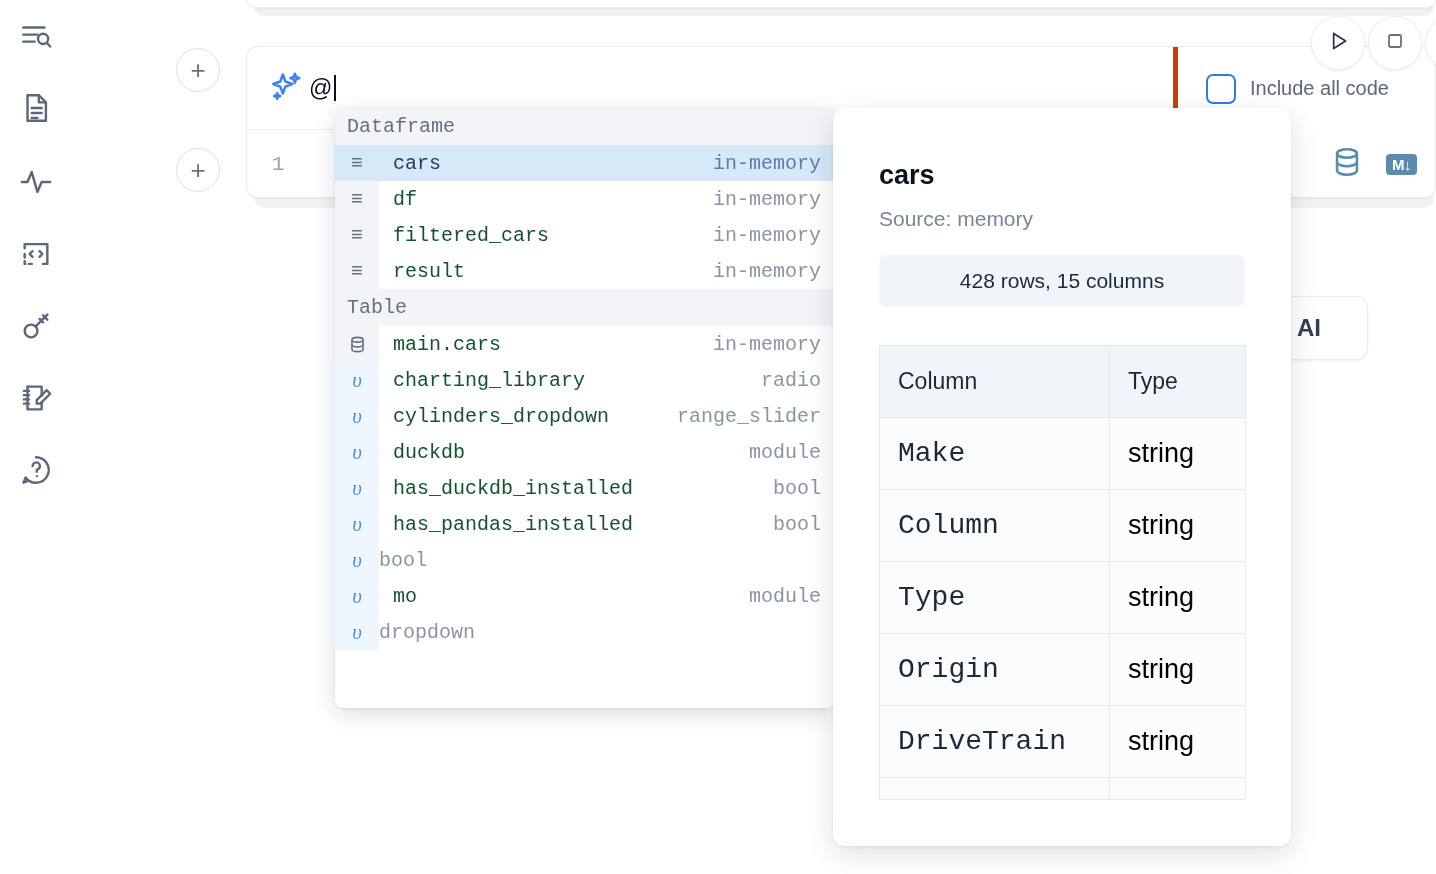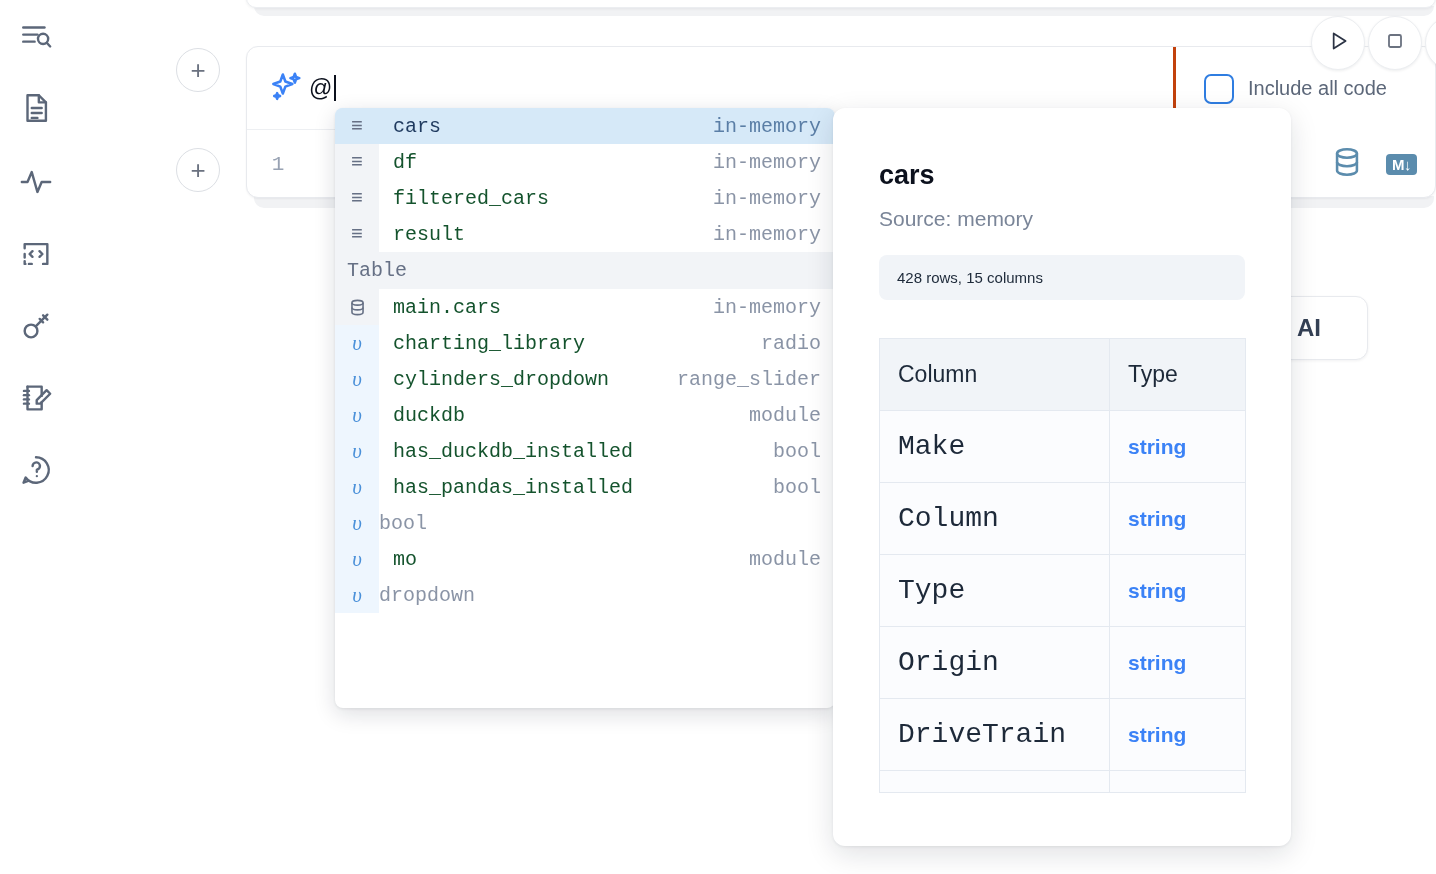--- a/index.html
+++ b/index.html
@@ -54,21 +54,21 @@
     font-family: "Liberation Sans", sans-serif;
     font-size: 23px; color: #0c111d; letter-spacing: .2px;
     position: relative;
   }
   .caret {
     display: inline-block; width: 2px; height: 26px; background: #0c111d;
     vertical-align: -5px; margin-left: 1px;
   }
   .ai-right {
     position: absolute; left: 926px; top: 0; width: 264px; height: 83px;
-    border-left: 3px solid #c2410c;
+    border-left: 5px solid #c2410c;
     display: flex; align-items: center; padding-left: 28px;
   }
   .chk {
     width: 30px; height: 30px; border: 2px solid #2f7de1; border-radius: 7px;
     background: #ffffff; flex: none;
   }
   .chk-label {
     margin-left: 14px; font-size: 20px; color: #5c6779;
     font-family: "Liberation Sans", sans-serif;
   }
@@ -159,38 +159,38 @@
   .detail-inner { padding: 52px 46px 0 46px; }
   .detail-title {
     font-size: 27px; font-weight: bold; color: #0c111d;
     font-family: "Liberation Sans", sans-serif;
   }
   .detail-source {
     margin-top: 16px; font-size: 21px; color: #7a8598;
   }
   .detail-dims {
     margin-top: 24px; background: #f1f4f8; border-radius: 8px;
-    padding: 14px 18px; font-size: 15px; color: #1d2939;
+    padding: 14px 18px; font-size: 21px; color: #1d2939; text-align: center;
   }
   .detail-table {
     margin-top: 38px; width: 366px; border-collapse: collapse;
     table-layout: fixed;
   }
   .detail-table th, .detail-table td {
     border: 1px solid #e4e9f0; text-align: left;
   }
   .detail-table th {
     background: #f1f4f8; color: #1d2939; font-weight: normal;
     font-size: 23px; padding: 22px 18px;
   }
   .detail-table td { padding: 20px 18px; background: #fbfcfe; }
   .detail-table td.col-name {
     font-family: "Liberation Mono", monospace; font-size: 28px; color: #1d2939;
   }
-  .detail-table td.col-type { color: #3b82f6; font-size: 21px; font-weight: bold; }
+  .detail-table td.col-type { color: #000000; font-size: 27px; }
   .detail-table tr.clipped td { height: 22px; padding: 0; }
 </style>
 </head>
 <body>
 
 <div id="root">
 
   <div class="rail">
     <div class="rail-item" style="top:12px;">
       <span>
@@ -324,20 +324,21 @@
         <rect x="6" y="6" width="12" height="12" rx="1.5"></rect>
       </svg>
     </span>
   </div>
   <div class="round-btn" style="left:1425px; top:16px;"></div>
 
   <div class="ai-pill">AI</div>
 
   <div class="dropdown">
 
+    <div class="dd-group">Dataframe</div>
     <div class="dd-item sel">
       <span class="ico">≡</span>
       <span class="nm">cars</span>
       <span class="ty">in-memory</span>
     </div>
     <div class="dd-item">
       <span class="ico">≡</span>
       <span class="nm">df</span>
       <span class="ty">in-memory</span>
     </div>

